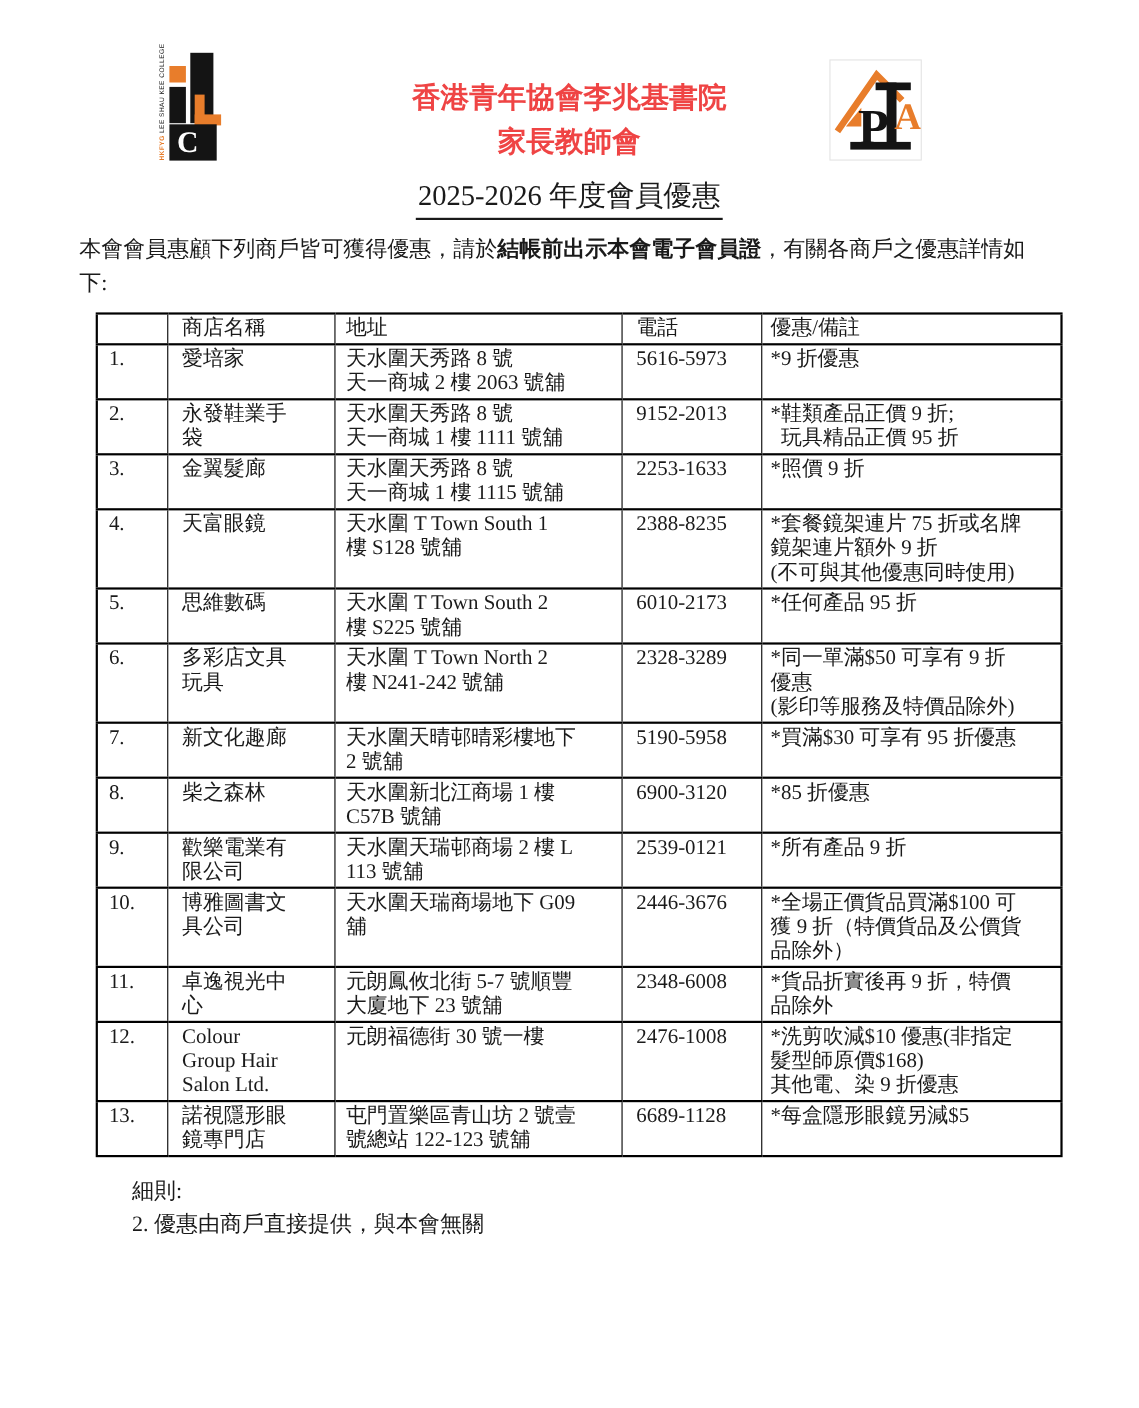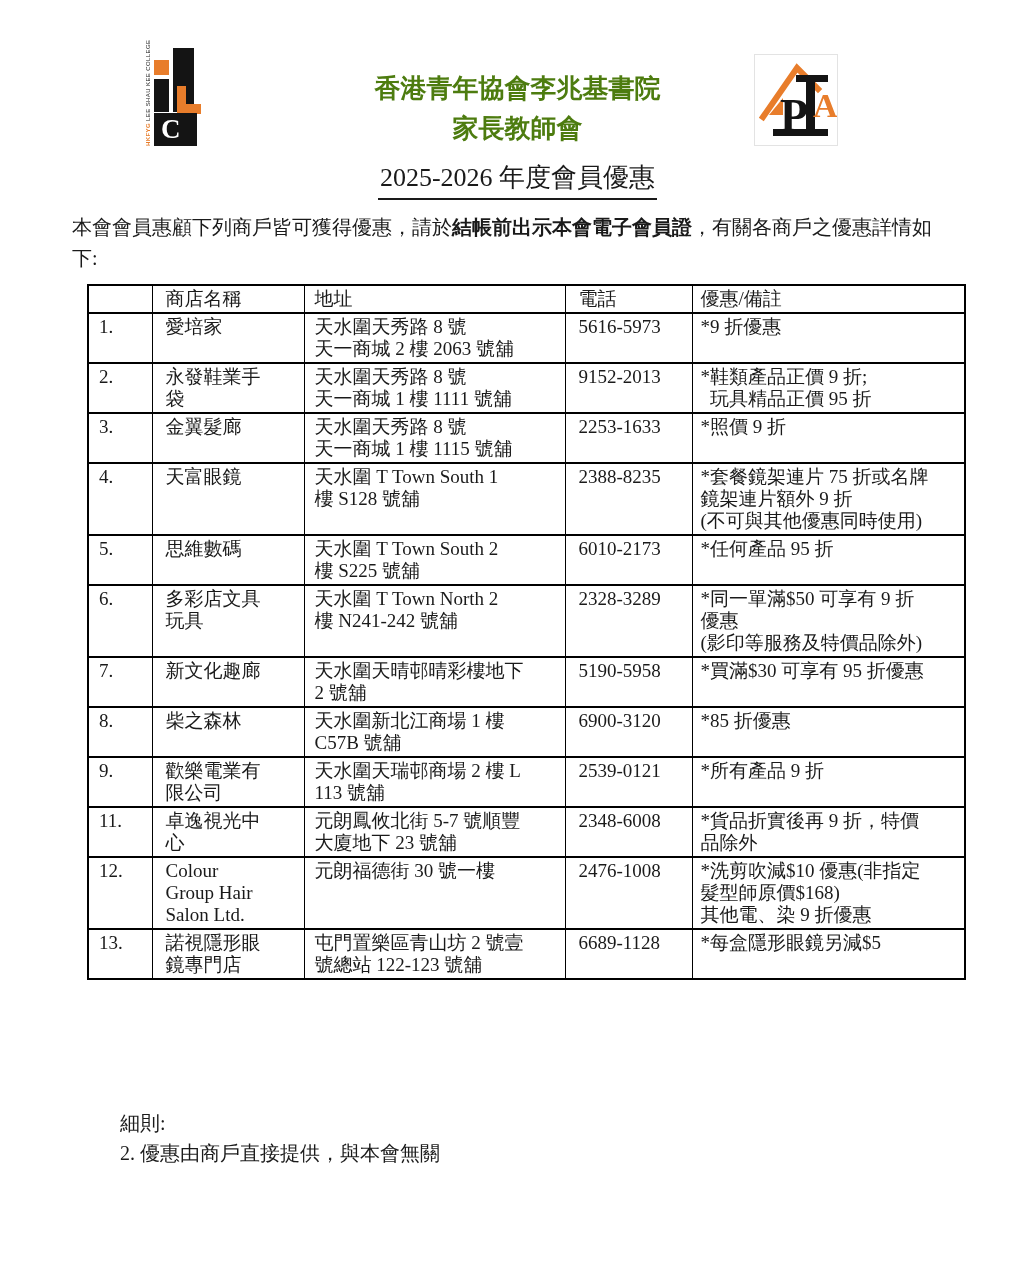--- a/index.html
+++ b/index.html
@@ -39,21 +39,21 @@
   .logo-right {
     position:absolute; left:754px; top:54px; width:82px; height:90px;
     border:1px solid #e3e3e3; background:#fff;
   }
 
   
   .title-block {
     position:absolute; left:0; top:68px; width:100%;
     text-align:center;
     font-family:"Liberation Sans","DejaVu Sans",sans-serif;
-    font-weight:bold; font-size:26px; line-height:40px; color:#4d7c0f;
+    font-weight:bold; font-size:26px; line-height:40px; color:#ef4444;
   }
   .subtitle-block { position:absolute; left:0; top:160px; width:100%; text-align:center; }
   .subtitle {
     display:inline-block;
     font-size:26px; color:#1a1a1a;
     border-bottom:2px solid #1a1a1a; padding:0 2px 3px 2px;
   }
 
   
   .intro {
@@ -81,21 +81,21 @@
     box-sizing:border-box;
   }
   table.offers th { height:28px; }
   .c-num   { padding-left:10px !important; }
   .c-name  { padding-left:13px !important; }
   .c-addr  { padding-left:10px !important; }
   .c-phone { padding-left:13px !important; }
   .c-offer { padding-left:8px  !important; }
 
   
-  .rules { position:absolute; left:120px; top:1068px; font-size:20px; line-height:30px; color:#1a1a1a;margin-top:40px; }
+  .rules { position:absolute; left:120px; top:1068px; font-size:20px; line-height:30px; color:#1a1a1a; }
   .rules .rl { white-space:pre-wrap; }
 </style>
 </head>
 <body>
 
 <div class="page">
 
   <div class="logo-left">
     <div class="lg-vtext">
       <span class="v1">HKFYG</span>
@@ -227,20 +227,31 @@
       <tr>
         <td class="c-num">9.</td>
         <td class="c-name">歡樂電業有
 限公司</td>
         <td class="c-addr">天水圍天瑞邨商場 2 樓 L
 113 號舖</td>
         <td class="c-phone">2539-0121</td>
         <td class="c-offer">*所有產品 9 折</td>
       </tr>
       <tr>
+        <td class="c-num">10.</td>
+        <td class="c-name">博雅圖書文
+具公司</td>
+        <td class="c-addr">天水圍天瑞商場地下 G09
+舖</td>
+        <td class="c-phone">2446-3676</td>
+        <td class="c-offer">*全場正價貨品買滿$100 可
+獲 9 折（特價貨品及公價貨
+品除外）</td>
+      </tr>
+      <tr>
         <td class="c-num">11.</td>
         <td class="c-name">卓逸視光中
 心</td>
         <td class="c-addr">元朗鳳攸北街 5-7 號順豐
 大廈地下 23 號舖</td>
         <td class="c-phone">2348-6008</td>
         <td class="c-offer">*貨品折實後再 9 折，特價
 品除外</td>
       </tr>
       <tr>

